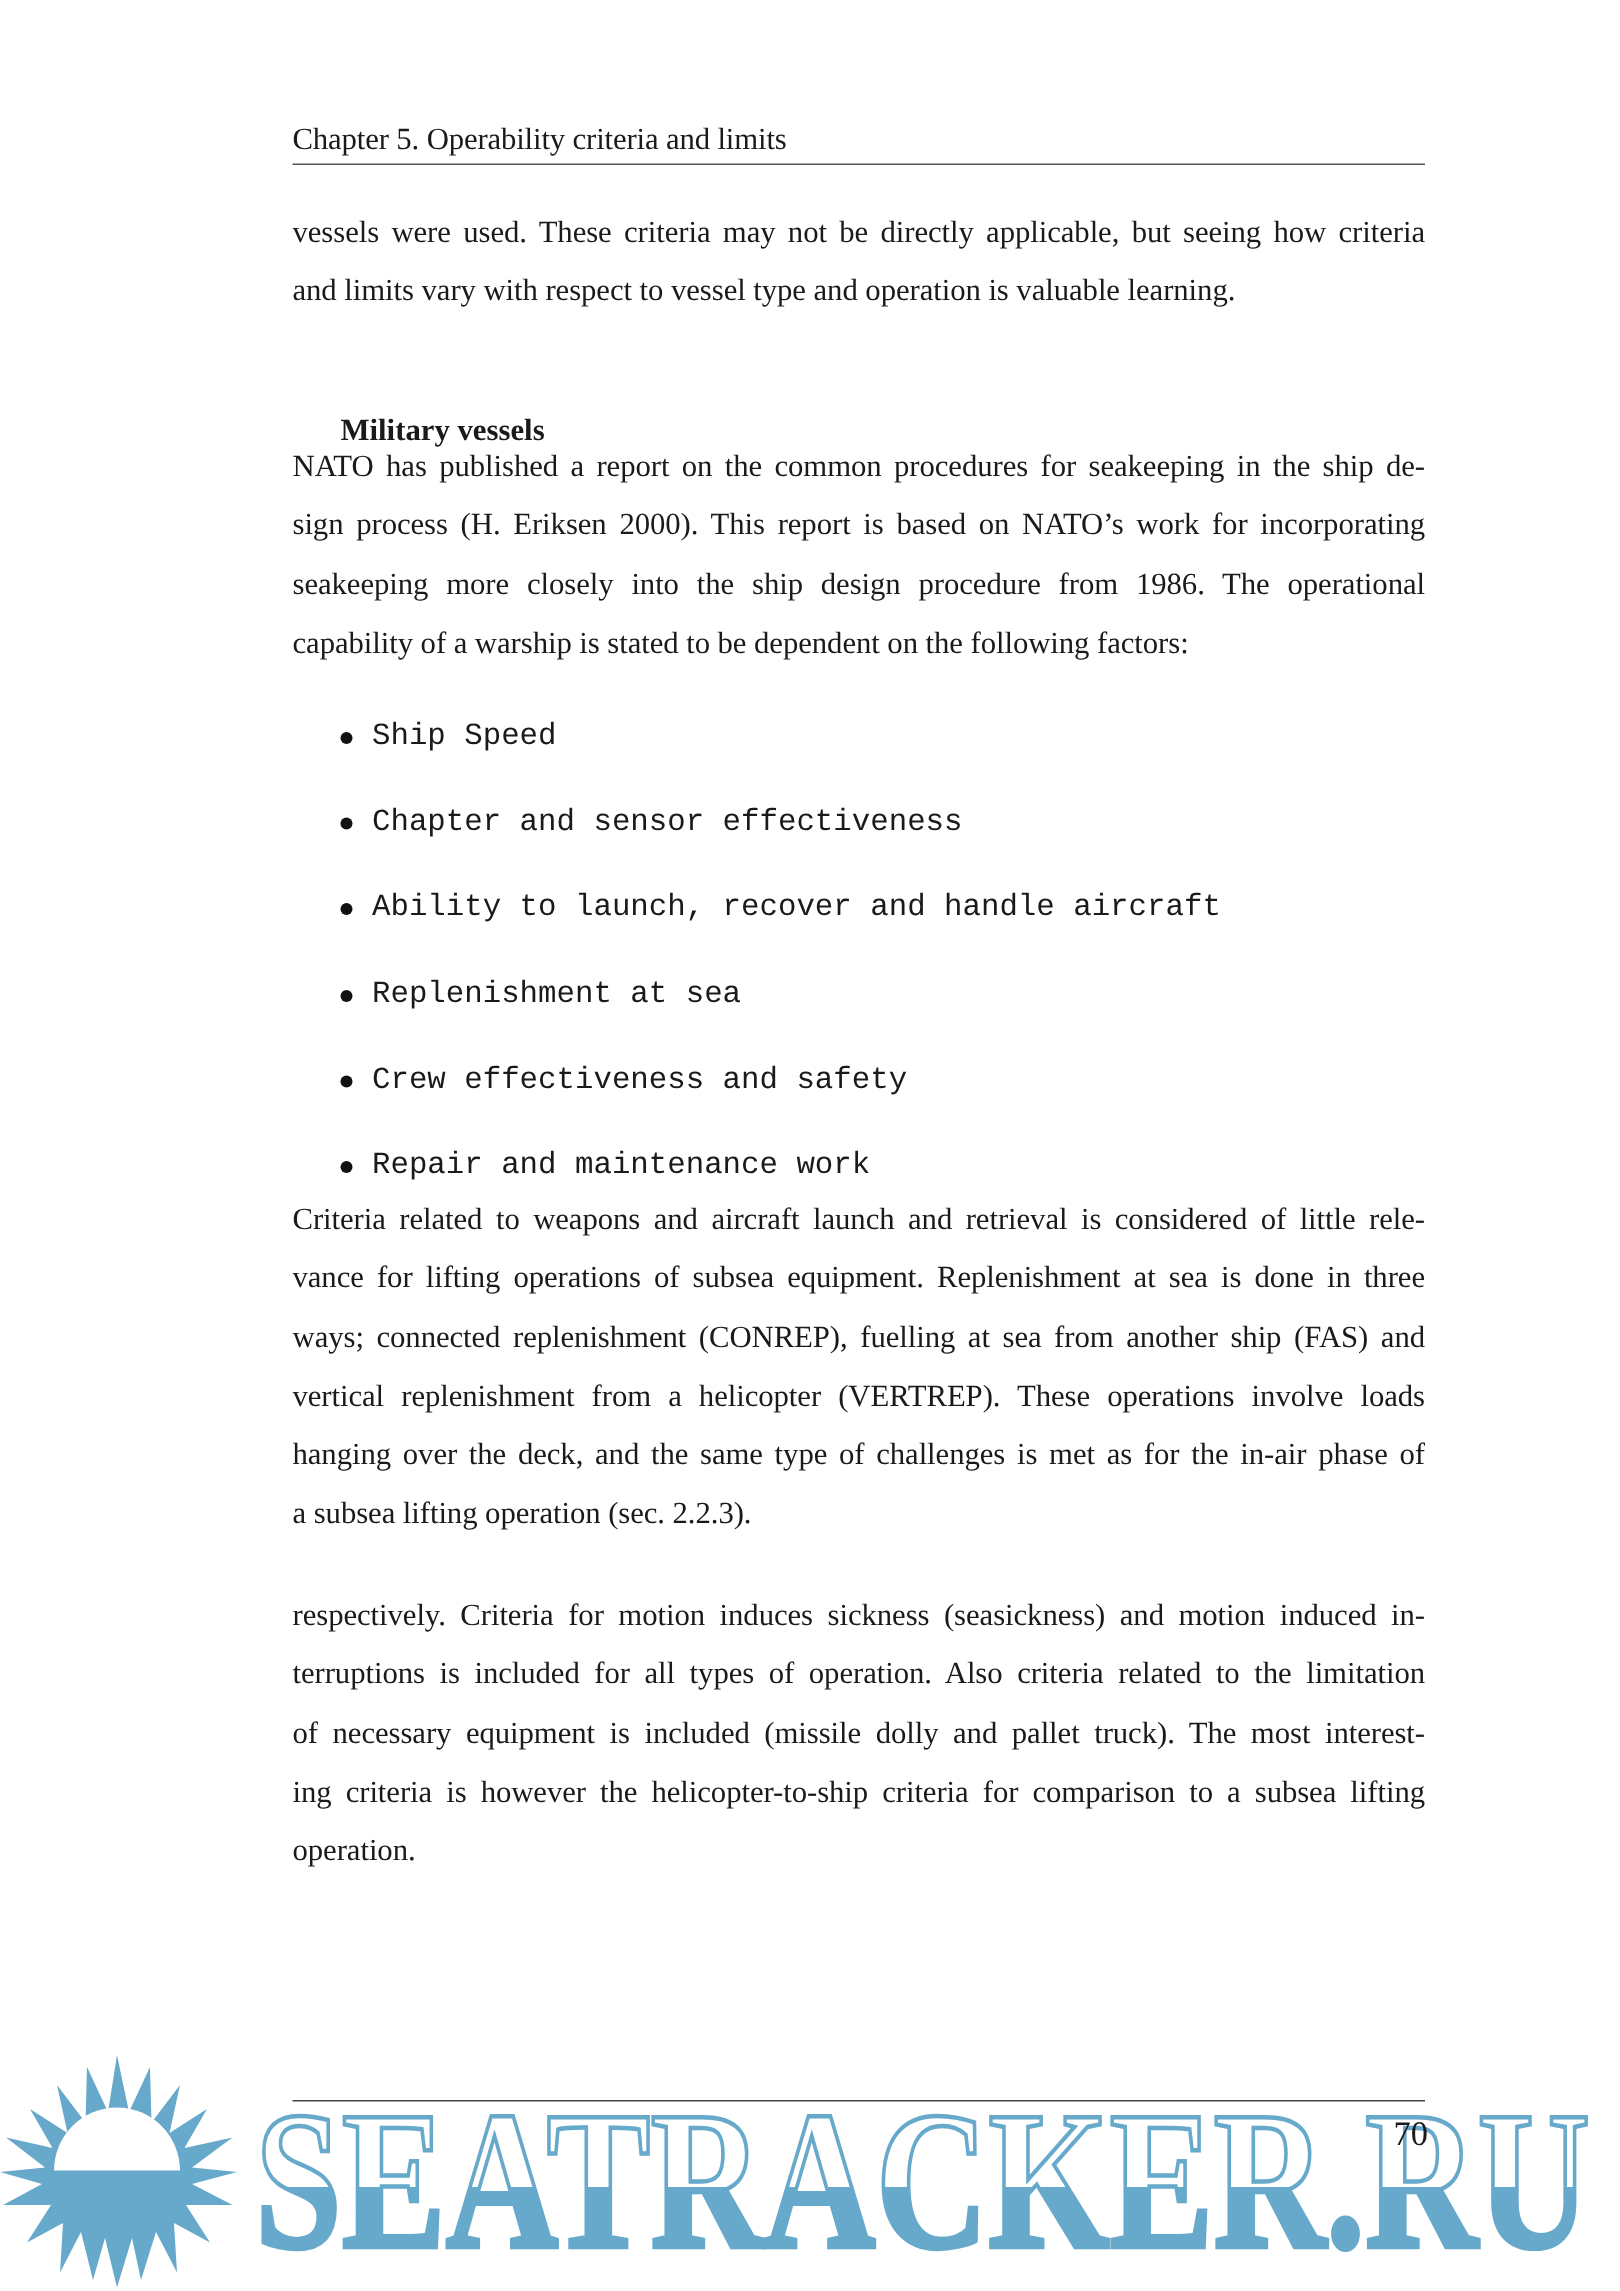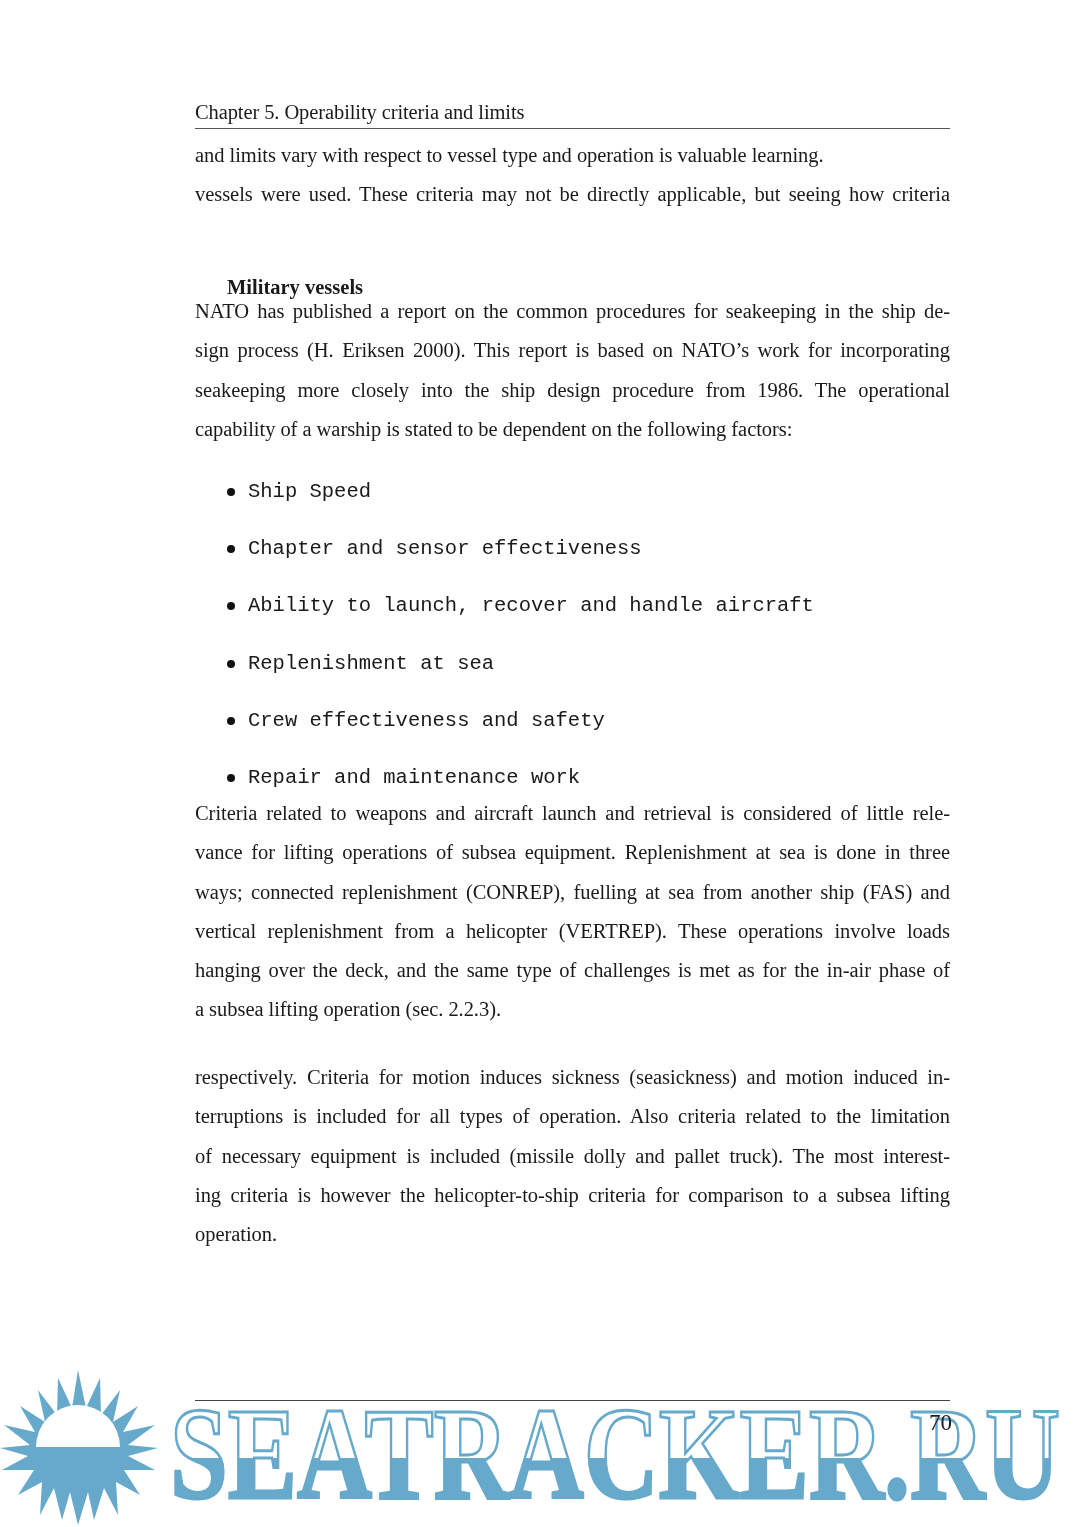--- a/index.html
+++ b/index.html
@@ -1,21 +1,21 @@
 <!DOCTYPE html>
 <html><head>
 <meta charset="utf-8">
 <style>
   html, body { margin: 0; padding: 0; background: #ffffff; }
   body { width: 1080px; height: 1527px; position: relative; overflow: hidden;
          font-family: "Liberation Serif", "DejaVu Serif", serif; color: #1a1a1a; }
   .page { position: absolute; left: 195px; top: 0; width: 755px; }
   .running-head { position: absolute; top: 80px; left: 0; width: 755px;
                   font-size: 20.5px; line-height: 26px; padding-bottom: 3px;
-                  border-bottom: 1.6px solid #555; letter-spacing: -0.1px; margin-top: 19px; }
+                  border-bottom: 1.6px solid #555; letter-spacing: -0.1px; }
   .para { position: absolute; left: 0; width: 755px; font-size: 20.5px;
           line-height: 39.3px; text-align: justify; margin: 0; letter-spacing: -0.05px; }
   .para .line { display: block; text-align: justify; text-align-last: justify; white-space: nowrap; }
   .para .line.last { text-align-last: left; }
   .section-heading { position: absolute; left: 32px; top: 274px; font-weight: bold;
                      font-size: 20.5px; line-height: 26px; margin: 0; }
   .bullet-list { position: absolute; left: 0; top: 477px; margin: 0; padding: 0; list-style: none; font-family: Liberation Mono, monospace; }
   .bullet-item { position: relative; height: 57.2px; font-size: 20.5px; line-height: 30px; padding-left: 53px; }
   .bullet-dot { position: absolute; left: 32px; top: 11px; width: 8px; height: 8px; border-radius: 50%; background: #111; }
   .footer-rule { position: absolute; left: 195px; top: 1400px; width: 755px; height: 0;
@@ -23,22 +23,22 @@
   .page-number { position: absolute; left: 929px; top: 1411px; font-size: 23px; line-height: 24px; z-index: 3; }
   .watermark { position: absolute; left: 0; top: 1370px; width: 1080px; height: 157px; z-index: 2; }
 </style>
 </head>
 <body>
 
 <div class="page">
   <div class="running-head">Chapter 5. Operability criteria and limits</div>
 
   <p class="para" style="top:136px;">
+    <span class="line">vessels were used. These criteria may not be directly applicable, but seeing how criteria</span>
     <span class="line last">and limits vary with respect to vessel type and operation is valuable learning.</span>
-    <span class="line">vessels were used. These criteria may not be directly applicable, but seeing how criteria</span>
   </p>
 
   <h3 class="section-heading">Military vessels</h3>
 
   <p class="para" style="top:292px;">
     <span class="line">NATO has published a report on the common procedures for seakeeping in the ship de-</span>
     <span class="line">sign process (H. Eriksen 2000). This report is based on NATO’s work for incorporating</span>
     <span class="line">seakeeping more closely into the ship design procedure from 1986.  The operational</span>
     <span class="line last">capability of a warship is stated to be dependent on the following factors:</span>
   </p>

